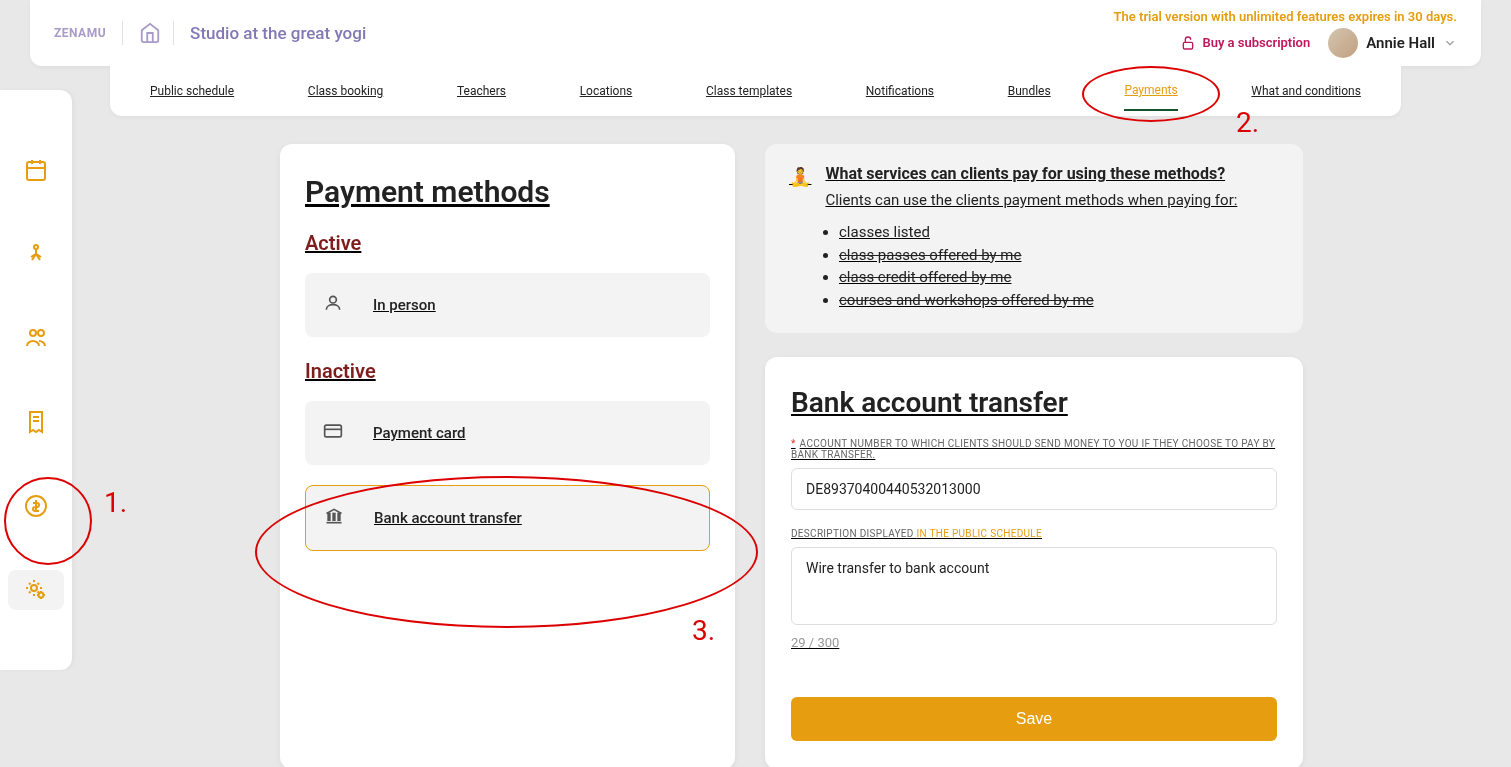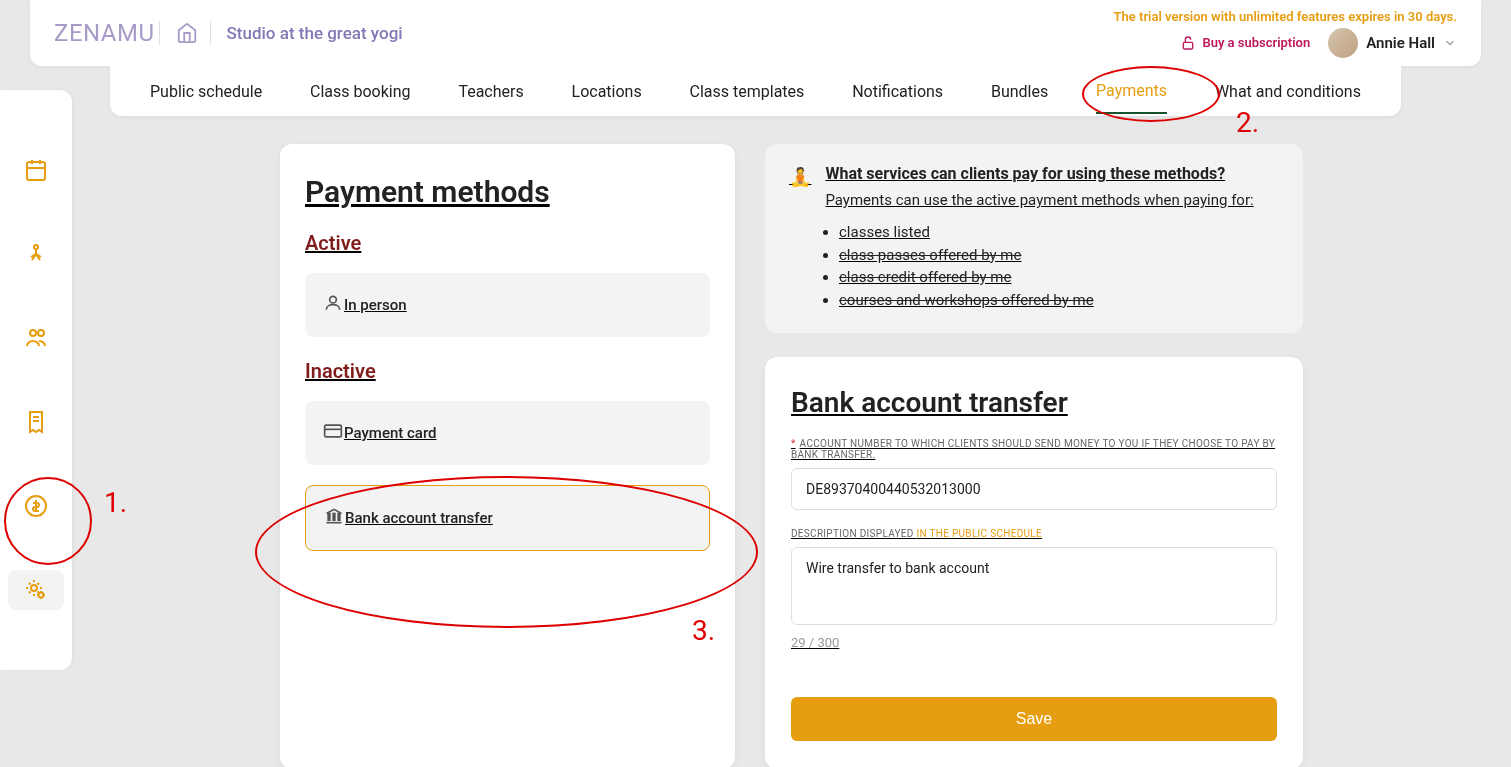--- a/index.html
+++ b/index.html
@@ -20,24 +20,24 @@
       border-radius: 0 0 12px 12px;
       margin: 0 30px;
       padding: 0 24px;
       display: flex;
       align-items: center;
       height: 66px;
       box-shadow: 0 2px 4px rgba(0,0,0,0.04);
     }
     .logo {
       color: #a89bc8;
-      font-weight: 400;
-      font-size: 24px;
+      font-weight: 700;
+      font-size: 12px;
       letter-spacing: 0.5px;
-      margin-right: 4px;
+      margin-right: 16px;
     }
     .divider {
       width: 1px;
       height: 24px;
       background: #e0e0e0;
       margin-right: 16px;
     }
     .home-icon {
       color: #a89bc8;
       margin-right: 12px;
@@ -103,25 +103,26 @@
       padding: 0 40px;
       display: flex;
       align-items: center;
       justify-content: space-between;
       height: 50px;
       box-shadow: 0 2px 4px rgba(0,0,0,0.04);
       position: relative;
       z-index: 2;
     }
     .tab {
-      font-size: 16px;
+      font-size: 12px;
       color: #222;
       cursor: pointer;
       padding: 12px 0;
       font-weight: 400;
+      text-decoration: underline;
     }
     .tab.active {
       color: #e69d0f;
       border-bottom: 2px solid #14532d;
     }
 
     .sidebar {
       position: absolute;
       left: 0;
       top: 90px;
@@ -181,21 +182,21 @@
       font-weight: 600;
       margin-bottom: 18px;
       margin-top: 22px;
     }
     .method-item {
       background: #f3f3f3;
       border-radius: 8px;
       padding: 20px 18px;
       display: flex;
       align-items: center;
-      gap: 1px;
+      gap: 30px;
       cursor: pointer;
       margin-bottom: 20px;
     }
     .method-item.selected {
       border: 1px solid #e69d0f;
     }
     .method-label {
       font-size: 15px;
       color: #222;
       font-weight: 500;
@@ -457,21 +458,21 @@
       <span class="method-label">Bank account transfer</span>
     </div>
   </div>
 
   <div class="right-col">
     <div class="info-box">
       <div class="info-header">
         <span class="info-emoji">🧘</span>
         <div>
           <div class="info-title">What services can clients pay for using these methods?</div>
-          <div class="info-sub">Payments can use the active payment methods when paying for:</div>
+          <div class="info-sub">Clients can use the clients payment methods when paying for:</div>
         </div>
       </div>
       <ul class="info-list">
         <li>classes listed</li>
         <li class="strikethrough">class passes offered by me</li>
         <li class="strikethrough">class credit offered by me</li>
         <li class="strikethrough">courses and workshops offered by me</li>
       </ul>
     </div>
 

